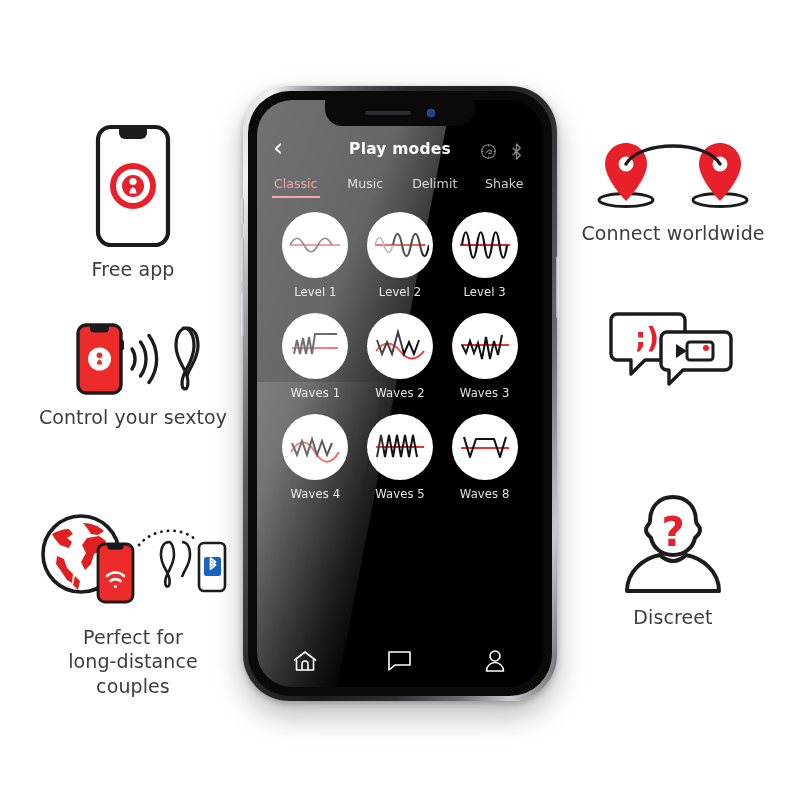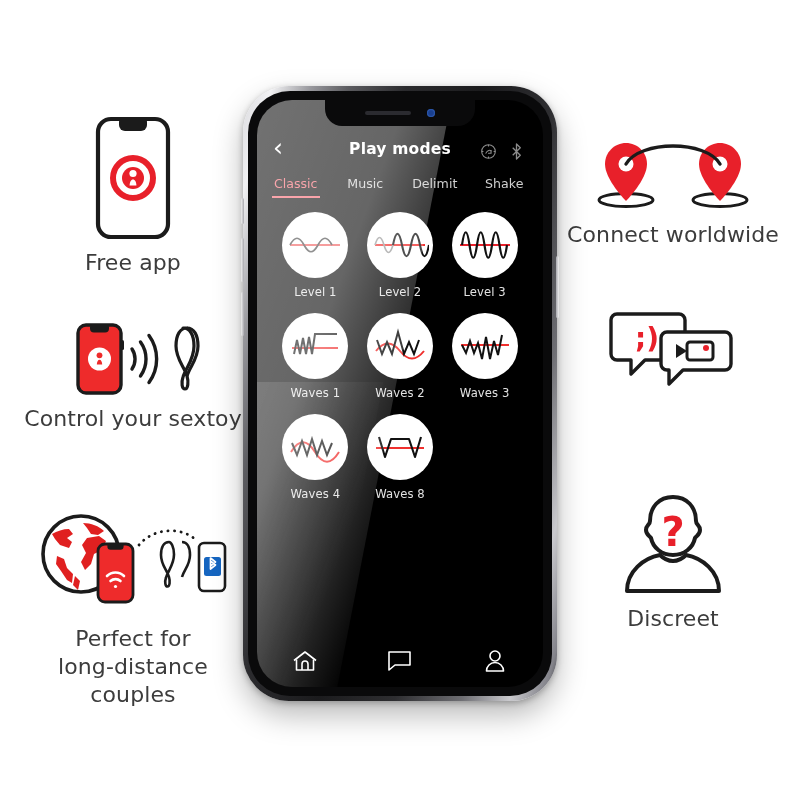--- a/index.html
+++ b/index.html
@@ -7,24 +7,24 @@
     width:800px;height:800px;overflow:hidden;background:#ffffff;
     font-family:"Liberation Sans", sans-serif;
     -webkit-font-smoothing:antialiased;
   }
   .stage{position:relative;width:800px;height:800px;background:#fff;}
 
   
   .feat{position:absolute;display:flex;flex-direction:column;align-items:center;width:230px;}
   .feat .art{display:flex;align-items:center;justify-content:center;}
   .feat .cap{
-    margin-top:9px;text-align:center;color:#3c3c3c;font-size:22px;line-height:1.28;
+    margin-top:9px;text-align:center;color:#3c3c3c;font-size:19px;line-height:1.28;
     letter-spacing:.1px;font-family:"DejaVu Sans", sans-serif;font-weight:400;
   }
-  #feat-free-app{left:18px;top:116px;}
+  #feat-free-app{left:18px;top:124px;}
   #feat-control{left:18px;top:322px;}
   #feat-distance{left:18px;top:512px;}
   #feat-connect{left:558px;top:140px;}
   #feat-chat{left:558px;top:310px;}
   #feat-discreet{left:558px;top:492px;}
 
   
   .phone-wrap{position:absolute;left:243px;top:86px;width:314px;height:615px;}
   .phone{
     position:absolute;inset:0;border-radius:46px;
@@ -336,20 +336,29 @@
               <div class="cell">
                 <div class="disc">
                   <svg width="58" height="40" viewBox="0 0 58 40">
                     <path d="M5 25c8-13 16-13 24 0s16 13 24 0" fill="none" stroke="#F0302E" stroke-width="2"></path>
                     <path d="M6 16l5 12 5-14 5 14 5-16 5 16 5-14 5 14 5-12" fill="none" stroke="#111" stroke-width="2"></path>
                   </svg>
                 </div>
                 <div class="lbl">Waves 4</div>
               </div>
 
+              <div class="cell">
+                <div class="disc">
+                  <svg width="58" height="40" viewBox="0 0 58 40">
+                    <path d="M5 20h48" stroke="#F0302E" stroke-width="2"></path>
+                    <path d="M6 30l4-22 4 22 4-22 4 22 4-22 4 22 4-22 4 22 4-22 4 22" fill="none" stroke="#111" stroke-width="2"></path>
+                  </svg>
+                </div>
+                <div class="lbl">Waves 5</div>
+              </div>
 
               <div class="cell">
                 <div class="disc">
                   <svg width="58" height="40" viewBox="0 0 58 40">
                     <path d="M5 21h48" stroke="#F0302E" stroke-width="2.2"></path>
                     <path d="M8 10l6 20 6-18h18l6 18 6-20" fill="none" stroke="#111" stroke-width="2.1" stroke-linejoin="round"></path>
                   </svg>
                 </div>
                 <div class="lbl">Waves 8</div>
               </div>

